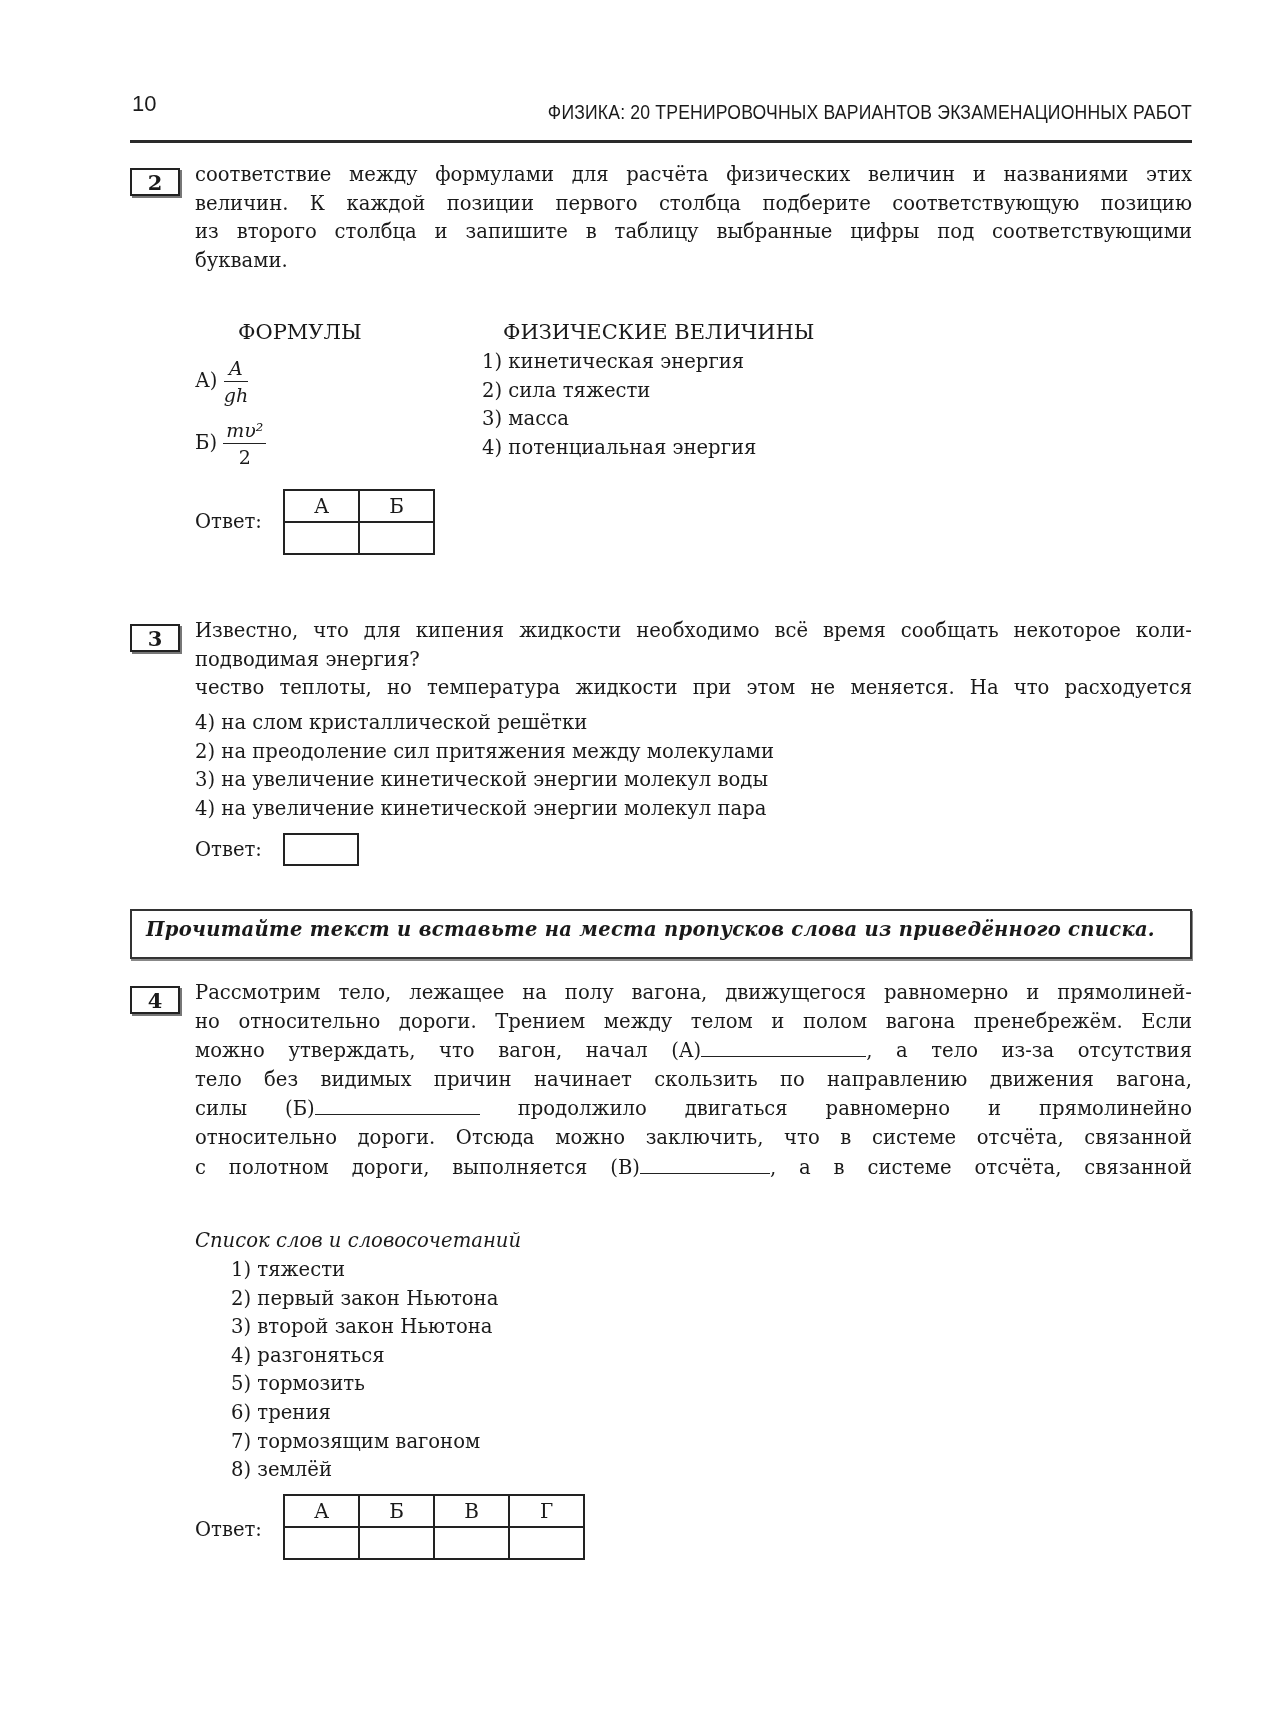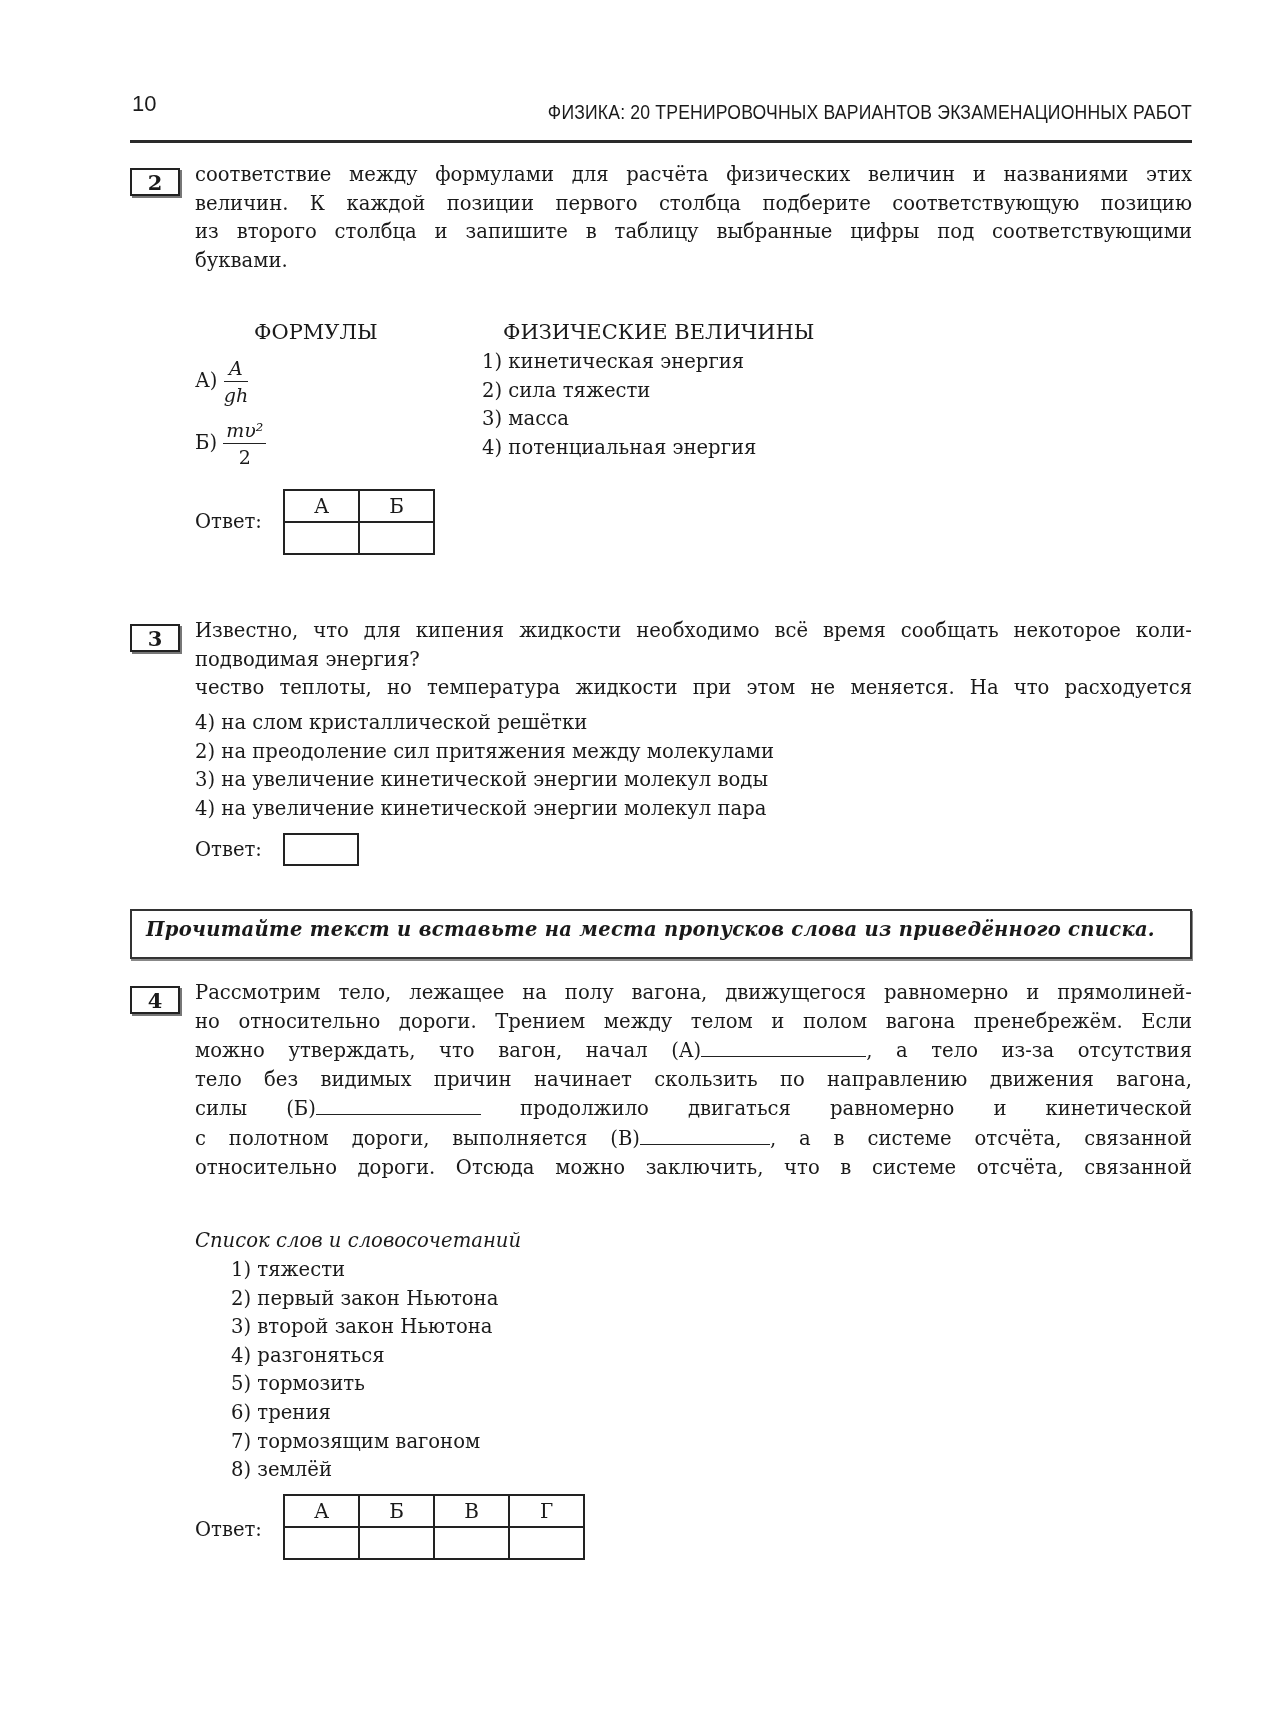--- a/index.html
+++ b/index.html
@@ -40,21 +40,21 @@
 <div class="abs header-rule"></div>
 
 <div class="abs qnum" style="left:130px; top:168px;">2</div>
 <div class="abs para" style="top:161px;">
   <span class="line">соответствие между формулами для расчёта физических величин и названиями этих</span>
   <span class="line">величин. К каждой позиции первого столбца подберите соответствующую позицию</span>
   <span class="line">из второго столбца и запишите в таблицу выбранные цифры под соответствующими</span>
   <span class="line last">буквами.</span>
 </div>
 
-<div class="abs col-head" style="left:254px; top:320px;">ФОРМУЛЫ</div>
+<div class="abs col-head" style="left:238px; top:320px;">ФОРМУЛЫ</div>
 <div class="abs col-head" style="left:503px; top:320px;">ФИЗИЧЕСКИЕ ВЕЛИЧИНЫ</div>
 
 <div class="abs list" style="left:195px; top:355px;">
   <span>А)</span>
   <span class="frac">
     <span class="num">A</span>
     <span class="den">gh</span>
   </span>
 </div>
 <div class="abs list" style="left:195px; top:417px;">
@@ -102,23 +102,23 @@
 <div class="abs single-box" style="left:283px; top:833px;"></div>
 
 <div class="abs instr">Прочитайте текст и вставьте на места пропусков слова из приведённого списка.</div>
 
 <div class="abs qnum" style="left:130px; top:986px;">4</div>
 <div class="abs para" style="top:979px;">
   <span class="line">Рассмотрим тело, лежащее на полу вагона, движущегося равномерно и прямолиней-</span>
   <span class="line">но относительно дороги. Трением между телом и полом вагона пренебрежём. Если</span>
   <span class="line"><span>можно утверждать, что вагон, начал (А)</span><span class="blank" style="width:165px;"></span><span>, а тело из-за отсутствия</span></span>
   <span class="line">тело без видимых причин начинает скользить по направлению движения вагона,</span>
-  <span class="line"><span>силы (Б)</span><span class="blank" style="width:165px;"></span><span> продолжило двигаться равномерно и кинетической</span></span>
+  <span class="line"><span>силы (Б)</span><span class="blank" style="width:165px;"></span><span> продолжило двигаться равномерно и прямолинейно</span></span>
+  <span class="line">относительно дороги. Отсюда можно заключить, что в системе отсчёта, связанной</span>
   <span class="line"><span>с полотном дороги, выполняется (В)</span><span class="blank" style="width:130px;"></span><span>, а в системе отсчёта, связанной</span></span>
-  <span class="line">относительно дороги. Отсюда можно заключить, что в системе отсчёта, связанной</span>
 </div>
 
 <div class="abs list italic-head" style="left:195px; top:1227px;">Список слов и словосочетаний</div>
 <div class="abs list" style="left:195px; top:1256px;margin-left:36px;">
   <div>1) тяжести</div>
   <div>2) первый закон Ньютона</div>
   <div>3) второй закон Ньютона</div>
   <div>4) разгоняться</div>
   <div>5) тормозить</div>
   <div>6) трения</div>

